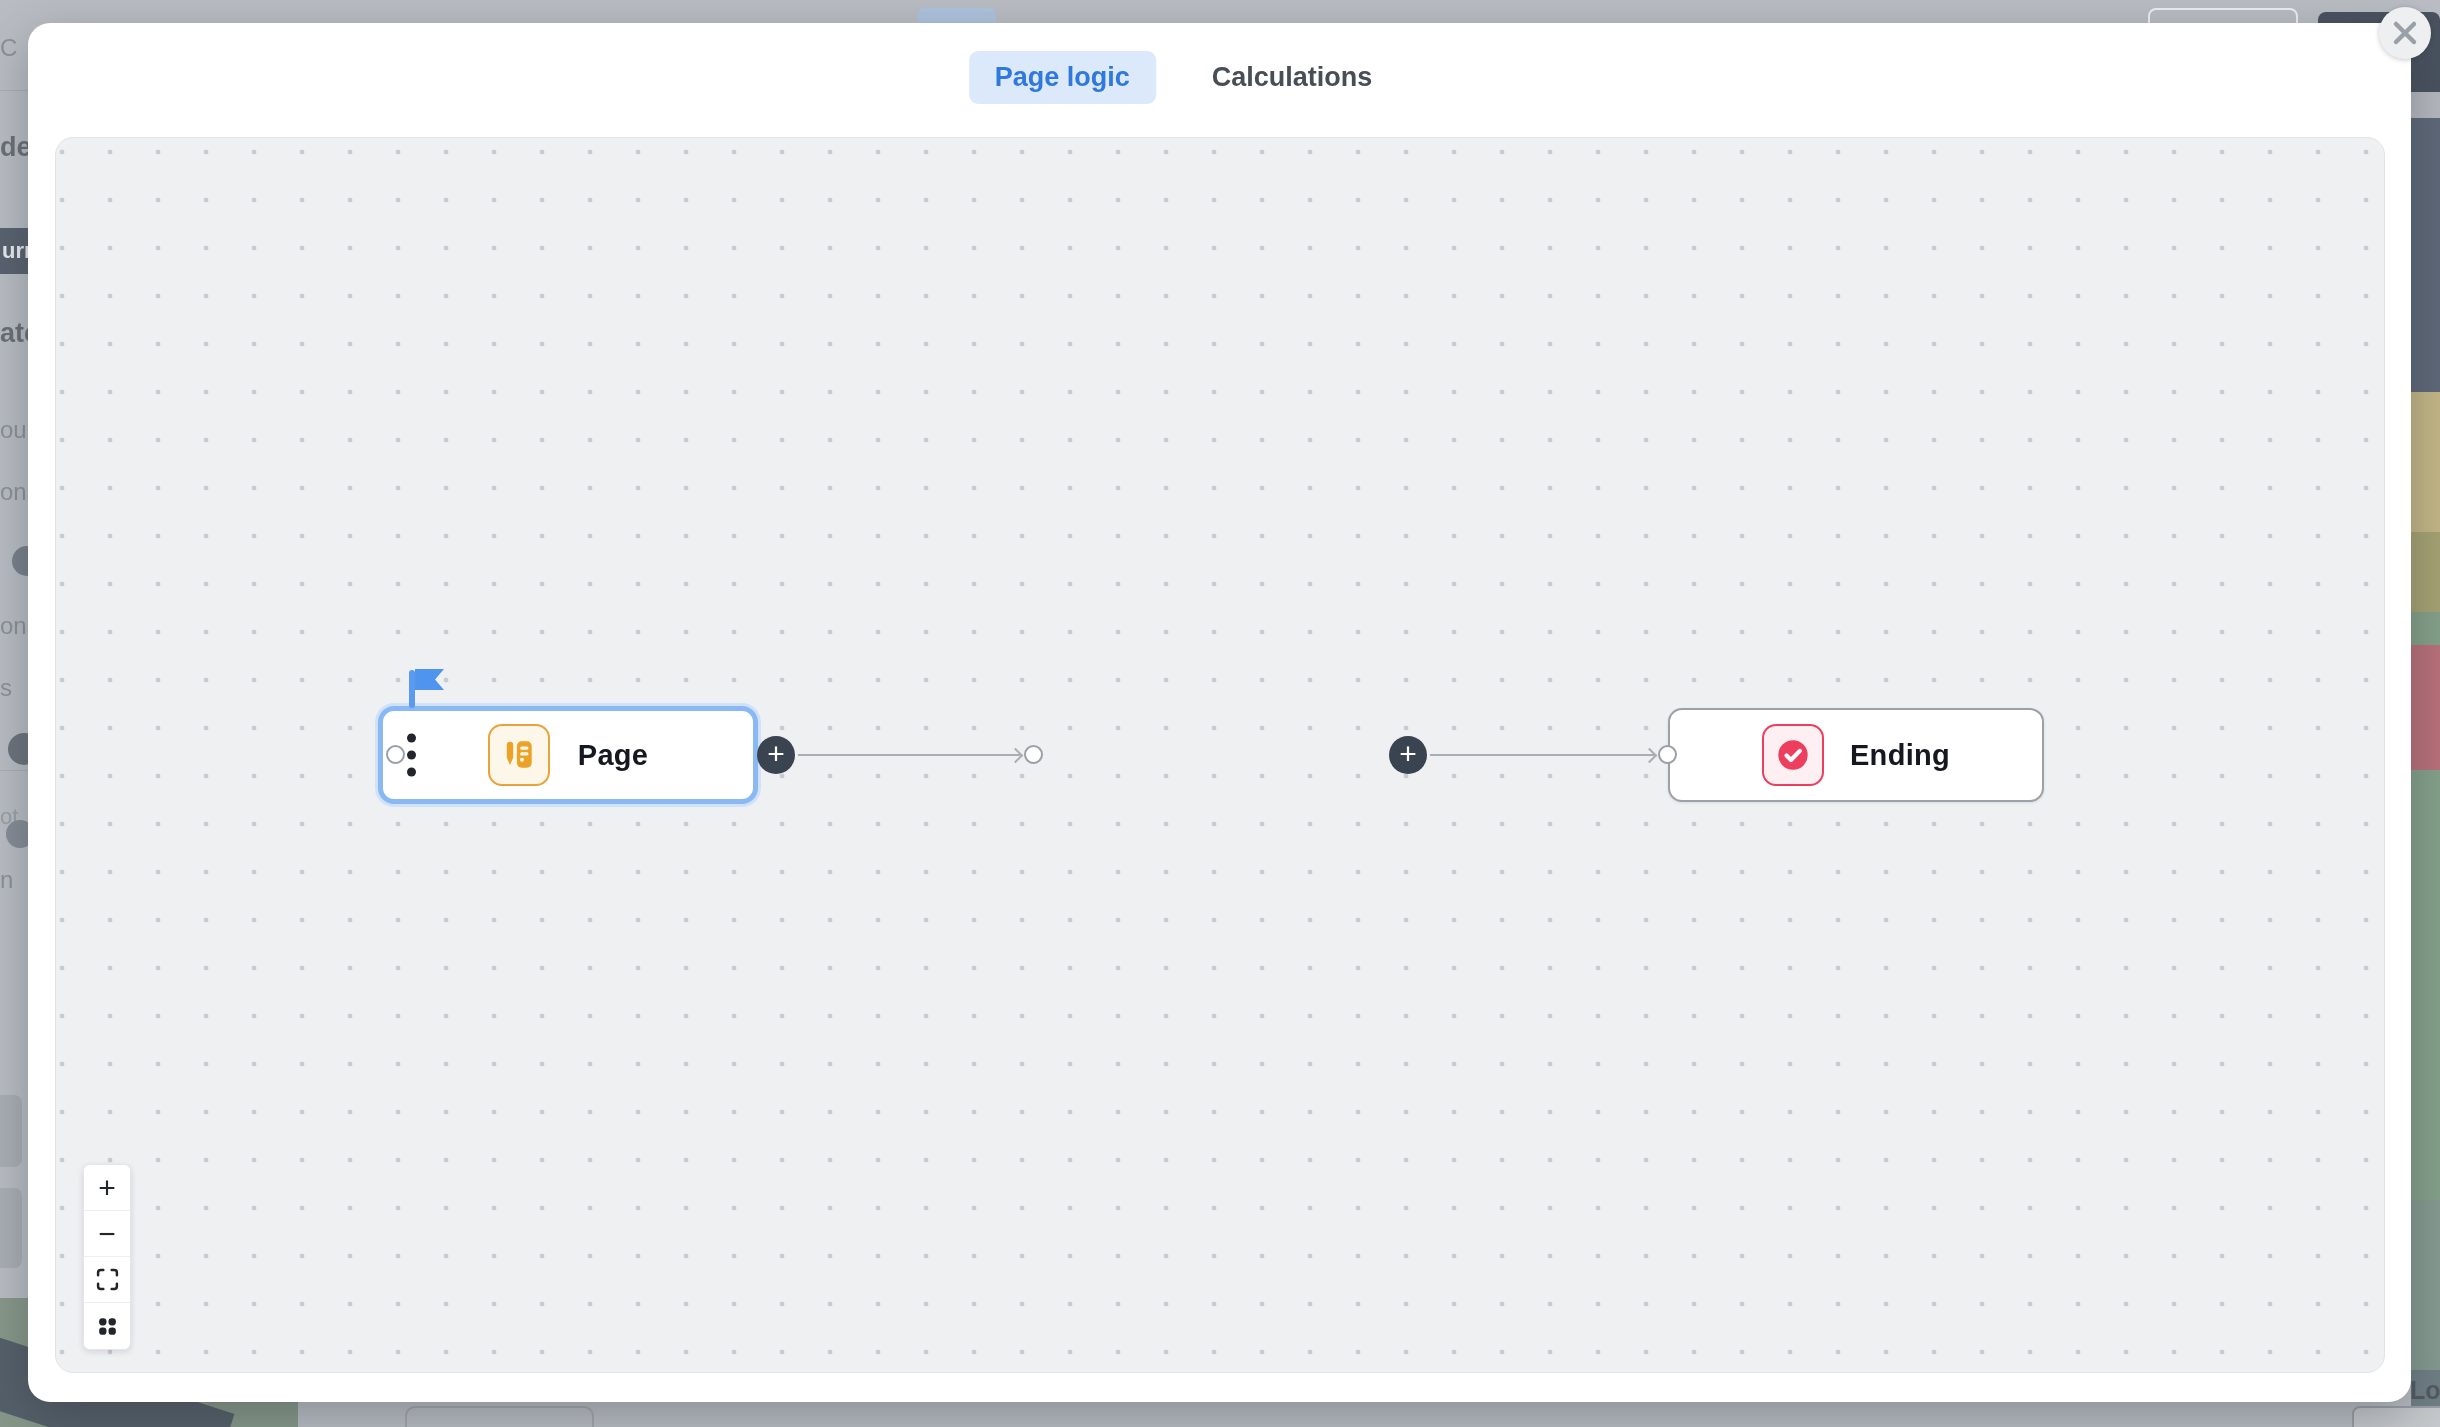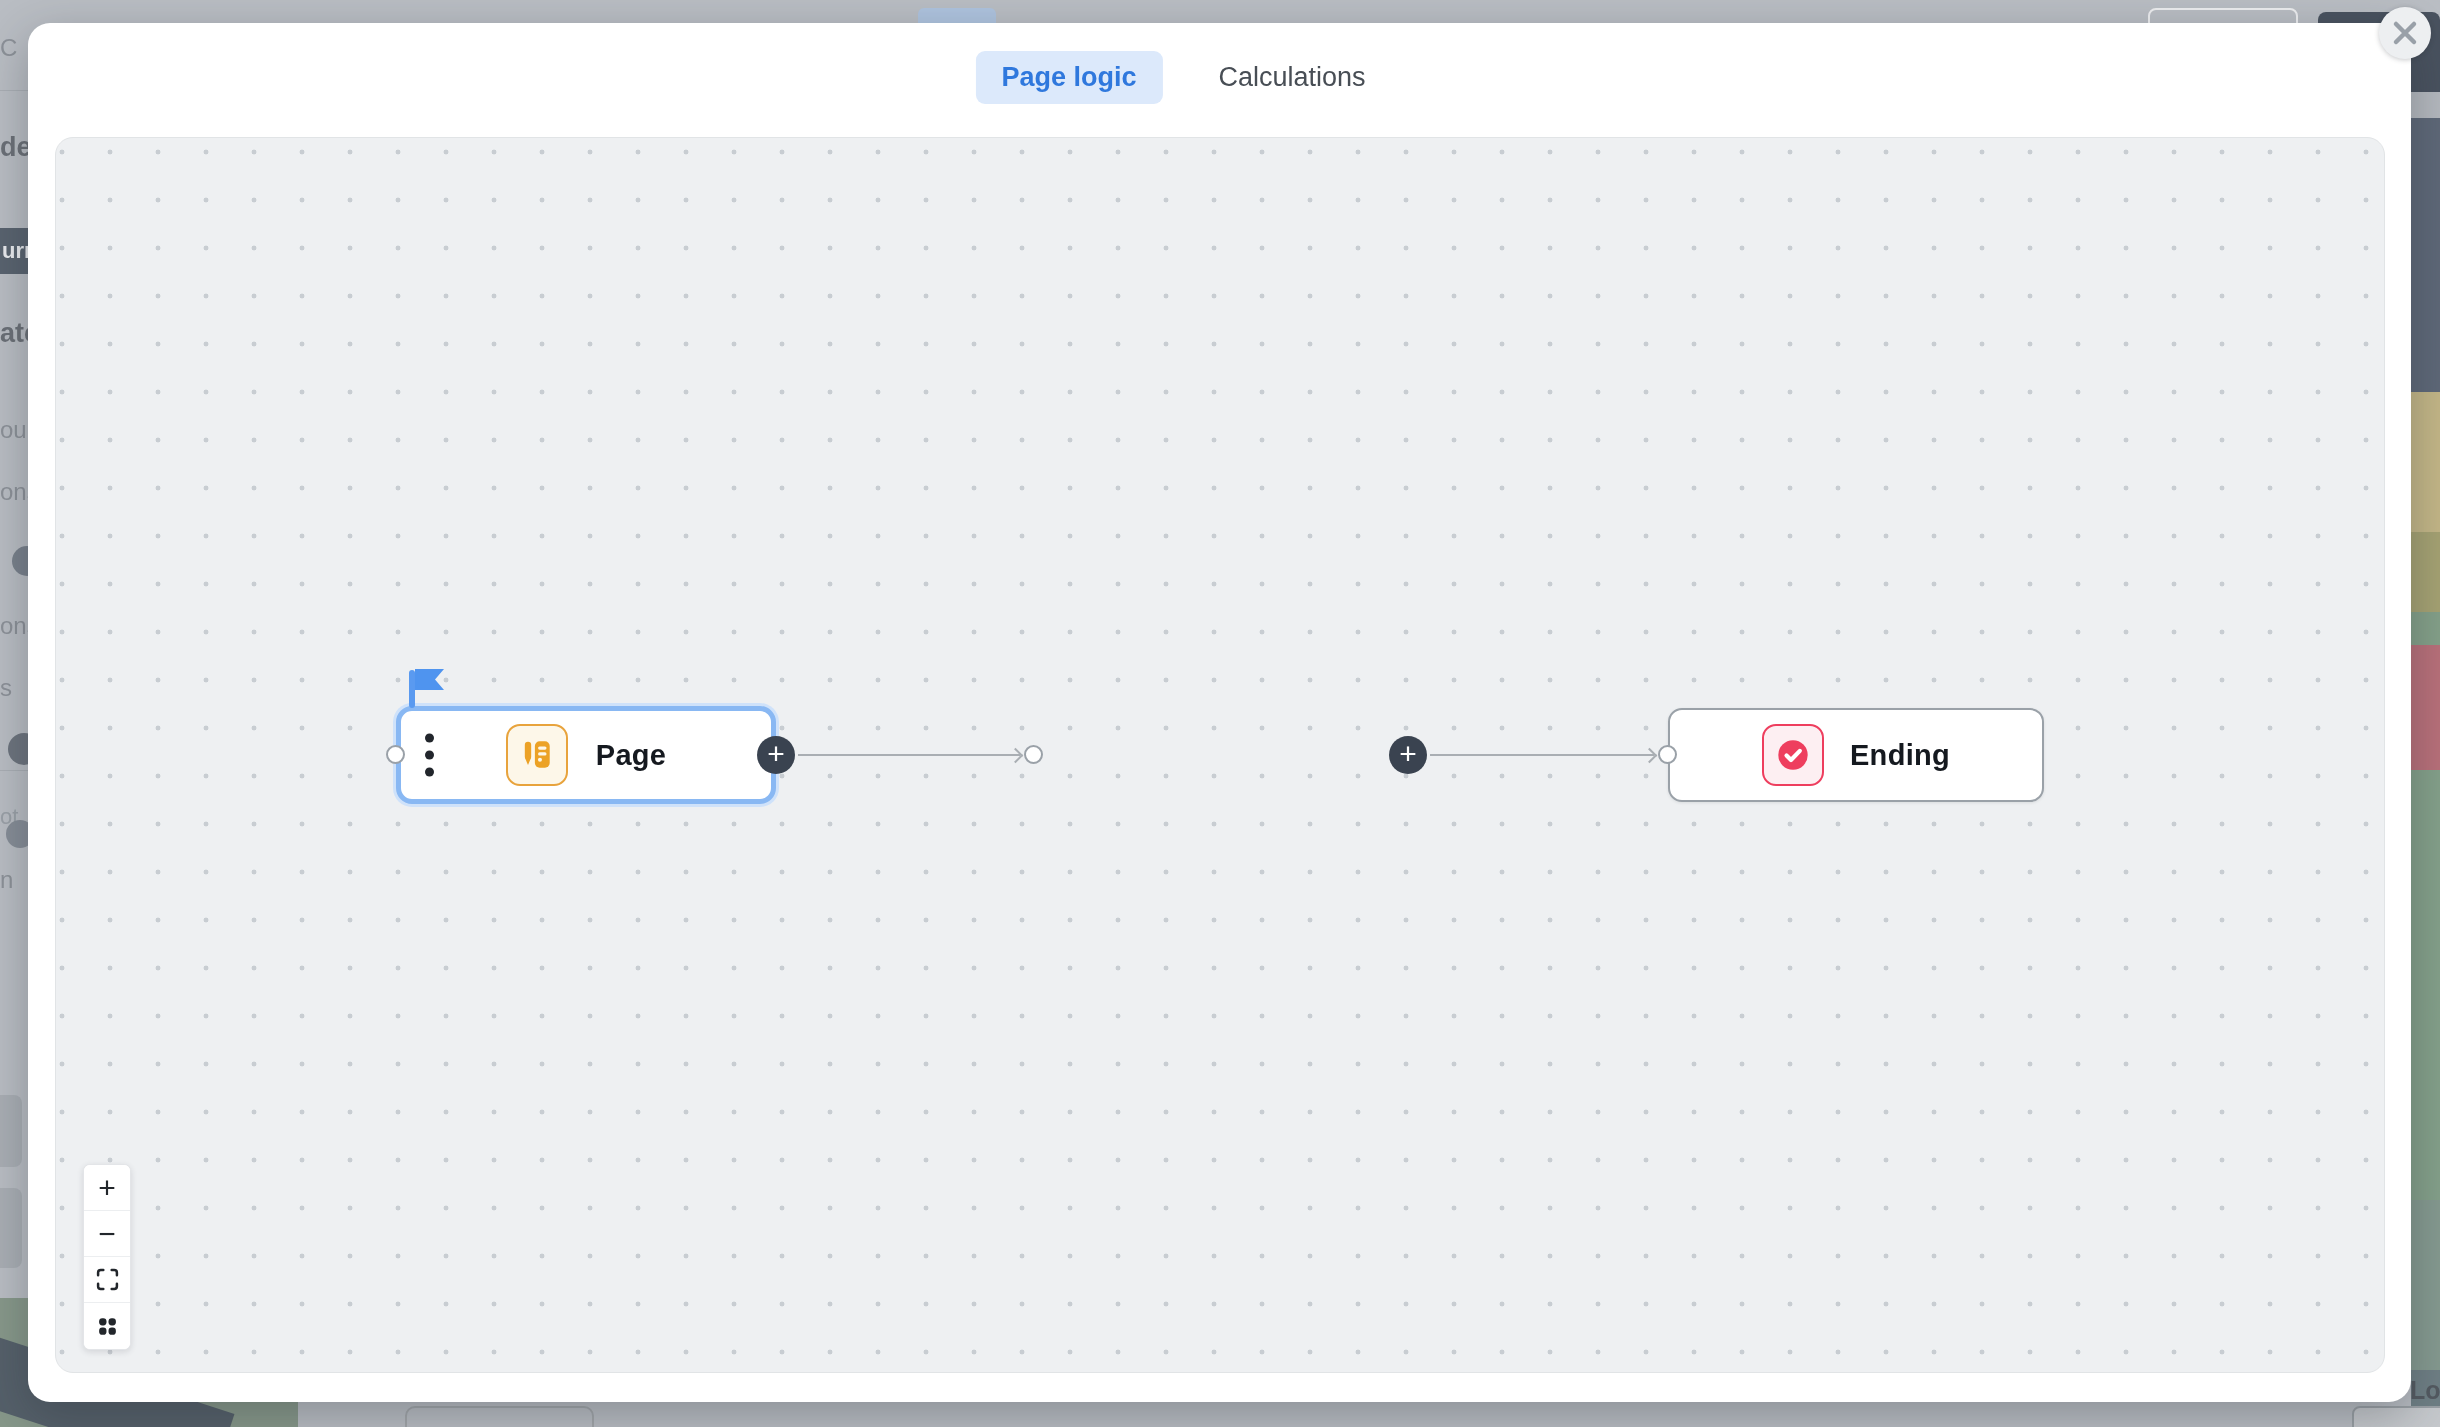--- a/index.html
+++ b/index.html
@@ -40,21 +40,21 @@
     background:#ffffff;border-radius:22px;
     box-shadow:0 14px 48px rgba(30,36,44,.30);
   }
   #tabs{
     position:absolute;top:28px;left:50%;transform:translateX(calc(-50% - 36px));
     display:flex;align-items:flex-end;gap:30px;
   }
   .tab{
     border:none;background:transparent;cursor:pointer;
     font-family:"Liberation Sans", sans-serif;
-    font-size:27px;color:#484e55;font-weight:400;
+    font-size:27px;color:#484e55;font-weight:700;
     padding:13px 26px;border-radius:9px;line-height:1;
   }
   .tab.active{background:#dce9fb;color:#2f78dd;font-weight:700;}
 
   
   #canvas{
     position:absolute;left:27px;top:114px;width:2330px;height:1236px;
     background:#eef0f2;
     border:1px solid #e1e4e6;border-radius:18px;
     background-image:radial-gradient(circle,#c8cdd2 2.2px, transparent 2.7px);
@@ -195,21 +195,21 @@
     <div class="port" style="left:968px;top:607px;"></div>
     <div class="port" style="left:1602px;top:607px;"></div>
 
     <div id="start-flag">
       <svg width="42" height="44" viewBox="0 0 42 44">
         <rect x="2" y="5" width="6" height="38" rx="3" fill="#5a9af0"></rect>
         <path d="M8 4 H37 L28 14.5 L37 25 H8 Z" fill="#4f94ef"></path>
       </svg>
     </div>
 
-    <div class="node selected" style="left:340px;top:568px;width:380px;height:98px;gap:28px;">
+    <div class="node selected" style="left:322px;top:568px;width:380px;height:98px;gap:28px;">
       <div class="kebab">
         <span></span>
           <span></span>
           <span></span>
       </div>
       <div class="node-icon page">
         <svg width="36" height="36" viewBox="0 0 34 34">
           <rect x="5.5" y="4.5" width="6" height="17" rx="3" fill="#eca226"></rect>
           <path d="M5.8 20 h5.4 l-2.7 6.5 z" fill="#eca226"></path>
           <rect x="15" y="4" width="14" height="25" rx="4.5" fill="#eca226"></rect>

